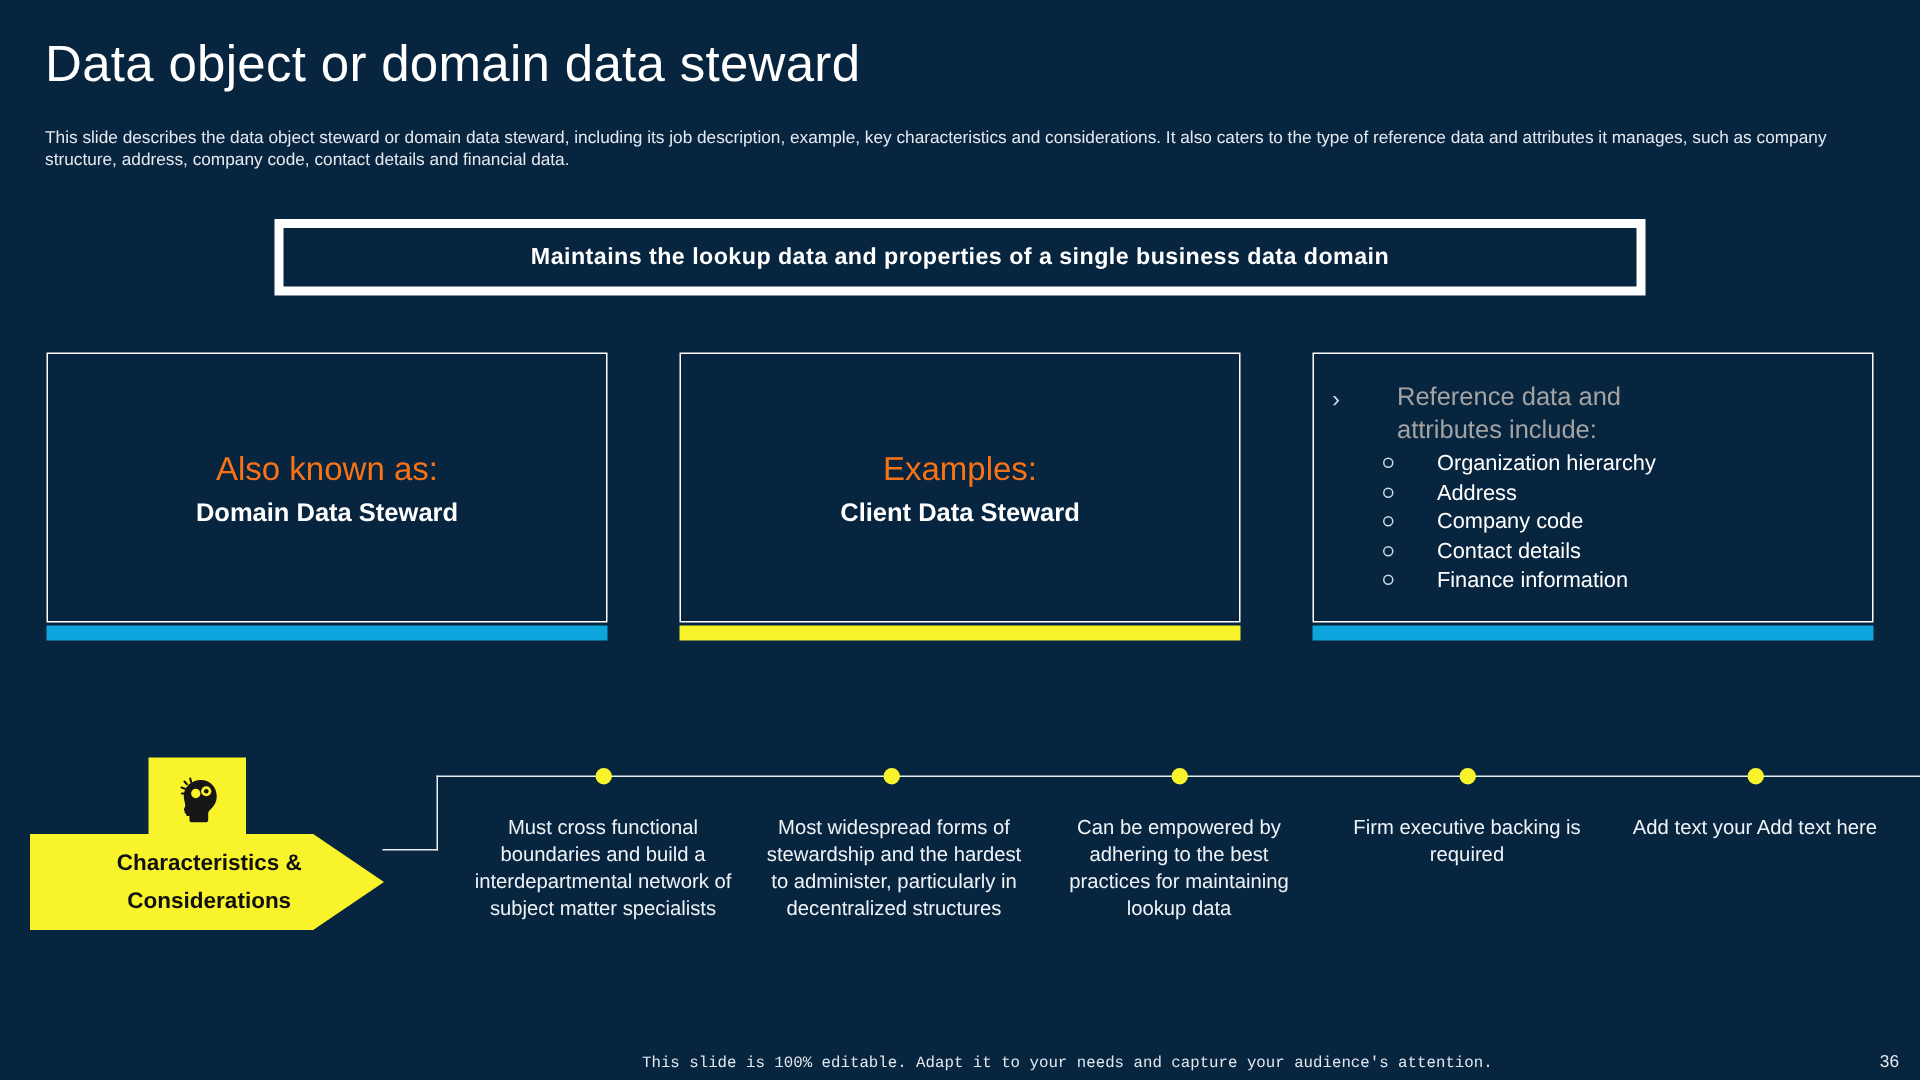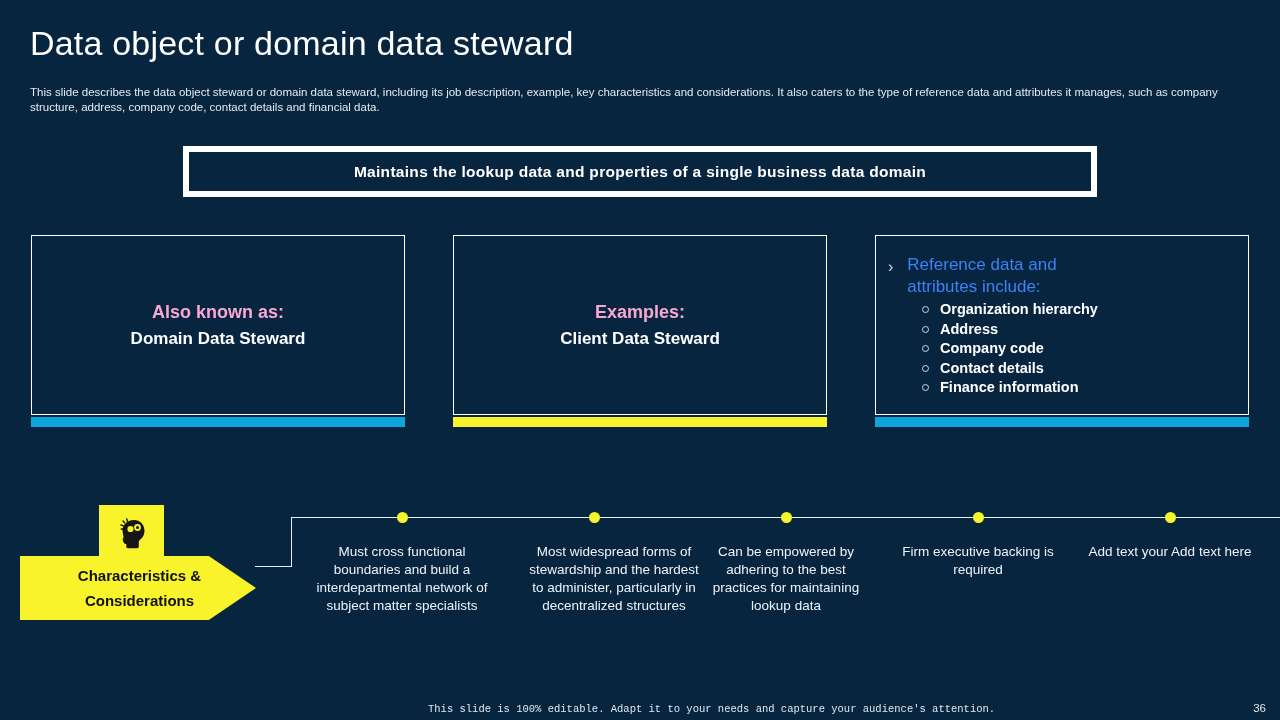--- a/index.html
+++ b/index.html
@@ -41,35 +41,35 @@
   .card.c1 { left:31px;  width:374px; }
   .card.c2 { left:453px; width:374px; }
   .card.c3 { left:875px; width:374px; align-items:flex-start; justify-content:flex-start; }
 
   .accent { position:absolute; top:417px; height:10px; }
   .accent.a1 { left:31px;  width:374px; background:#0ea5dd; }
   .accent.a2 { left:453px; width:374px; background:#f8f32b; }
   .accent.a3 { left:875px; width:374px; background:#0ea5dd; }
 
   .card-inner { text-align:center; line-height:1.5; }
-  .card-label { font-size:18px; font-weight:700; color:#f9a8d4; }
+  .card-label { font-size:22px; font-weight:400; color:#f97316; }
   .card-value { font-size:17px; font-weight:bold; color:#ffffff; }
 
   
   .list-wrap { padding:18px 0 0 12px; width:100%; }
   .lv1 { display:flex; align-items:flex-start; gap:14px; }
   .chev { font-size:16px; color:#cfd9e3; line-height:22px; padding-top:2px; }
-  .lv1-text { font-size:17px; color:#3b82f6; line-height:22px; max-width:200px; }
+  .lv1-text { font-size:17px; color:#a3a3a3; line-height:22px; max-width:200px;margin-left:24px; }
   .lv2 { margin-top:2px; padding-left:34px; }
   .lv2-item { display:flex; align-items:baseline; gap:11px; line-height:19.5px; }
   .circ {
     width:7px; height:7px; border:1.3px solid #cfd9e3; border-radius:50%;
     display:inline-block; flex:none; position:relative; top:-1px;
   }
-  .lv2-label { font-size:14.5px; font-weight:bold; color:#ffffff; white-space:nowrap; }
+  .lv2-label { font-size:14.5px; font-weight:normal; color:#ffffff; white-space:nowrap;margin-left:18px; }
 
   
   .tl-line {
     position:absolute; left:291px; top:517px; width:989px; height:1px;
     background:#e9eef3;
   }
   .tl-elbow-v {
     position:absolute; left:291px; top:517px; width:1px; height:50px; background:#e9eef3;
   }
   .tl-elbow-h {
@@ -198,21 +198,21 @@
   <div class="tl-elbow-v"></div>
   <div class="tl-line"></div>
 
   <div class="tl-dot" style="left:397px"></div>
   <div class="tl-dot" style="left:589px"></div>
   <div class="tl-dot" style="left:781px"></div>
   <div class="tl-dot" style="left:973px"></div>
   <div class="tl-dot" style="left:1165px"></div>
 
   <div class="tl-text" style="left:314px">Must cross functional boundaries and build a interdepartmental network of subject matter specialists</div>
-  <div class="tl-text" style="left:526px">Most widespread forms of stewardship and the hardest to administer, particularly in decentralized structures</div>
+  <div class="tl-text" style="left:508px">Most widespread forms of stewardship and the hardest to administer, particularly in decentralized structures</div>
   <div class="tl-text" style="left:698px">Can be empowered by adhering to the best practices for maintaining lookup data</div>
   <div class="tl-text" style="left:890px">Firm executive backing is required</div>
   <div class="tl-text" style="left:1082px">Add text your Add text here</div>
 
   <div class="footer-note">This slide is 100% editable. Adapt it to your needs and capture your audience's attention.</div>
   <div class="page-num">36</div>
 
 </div>
 
 </body></html>

